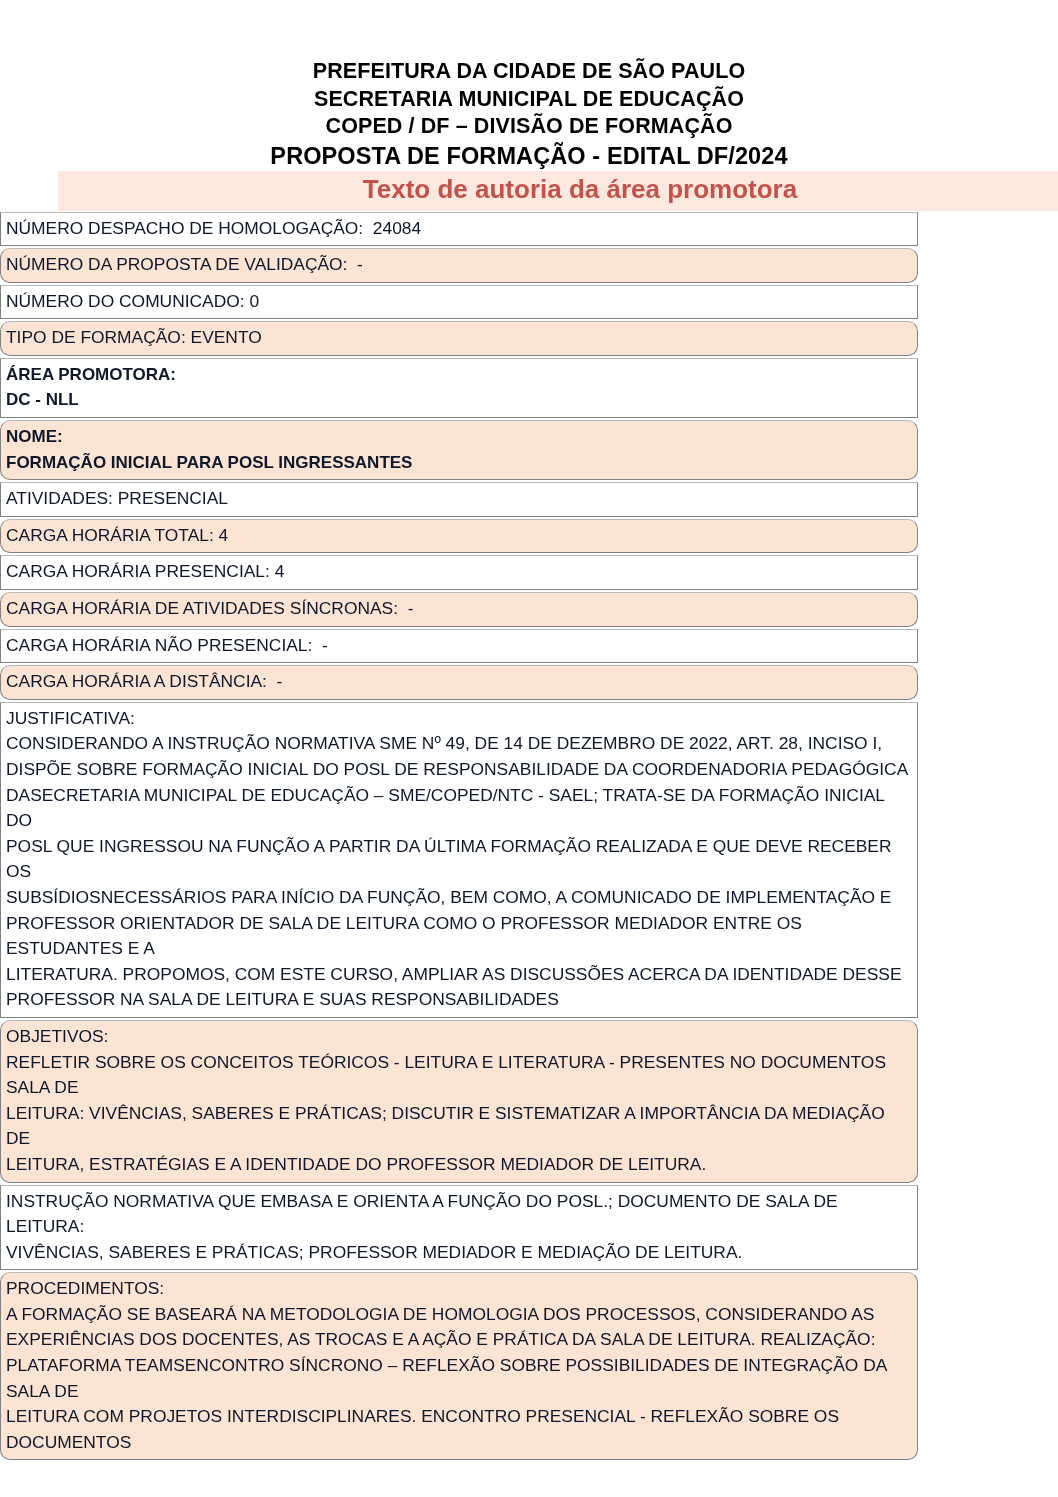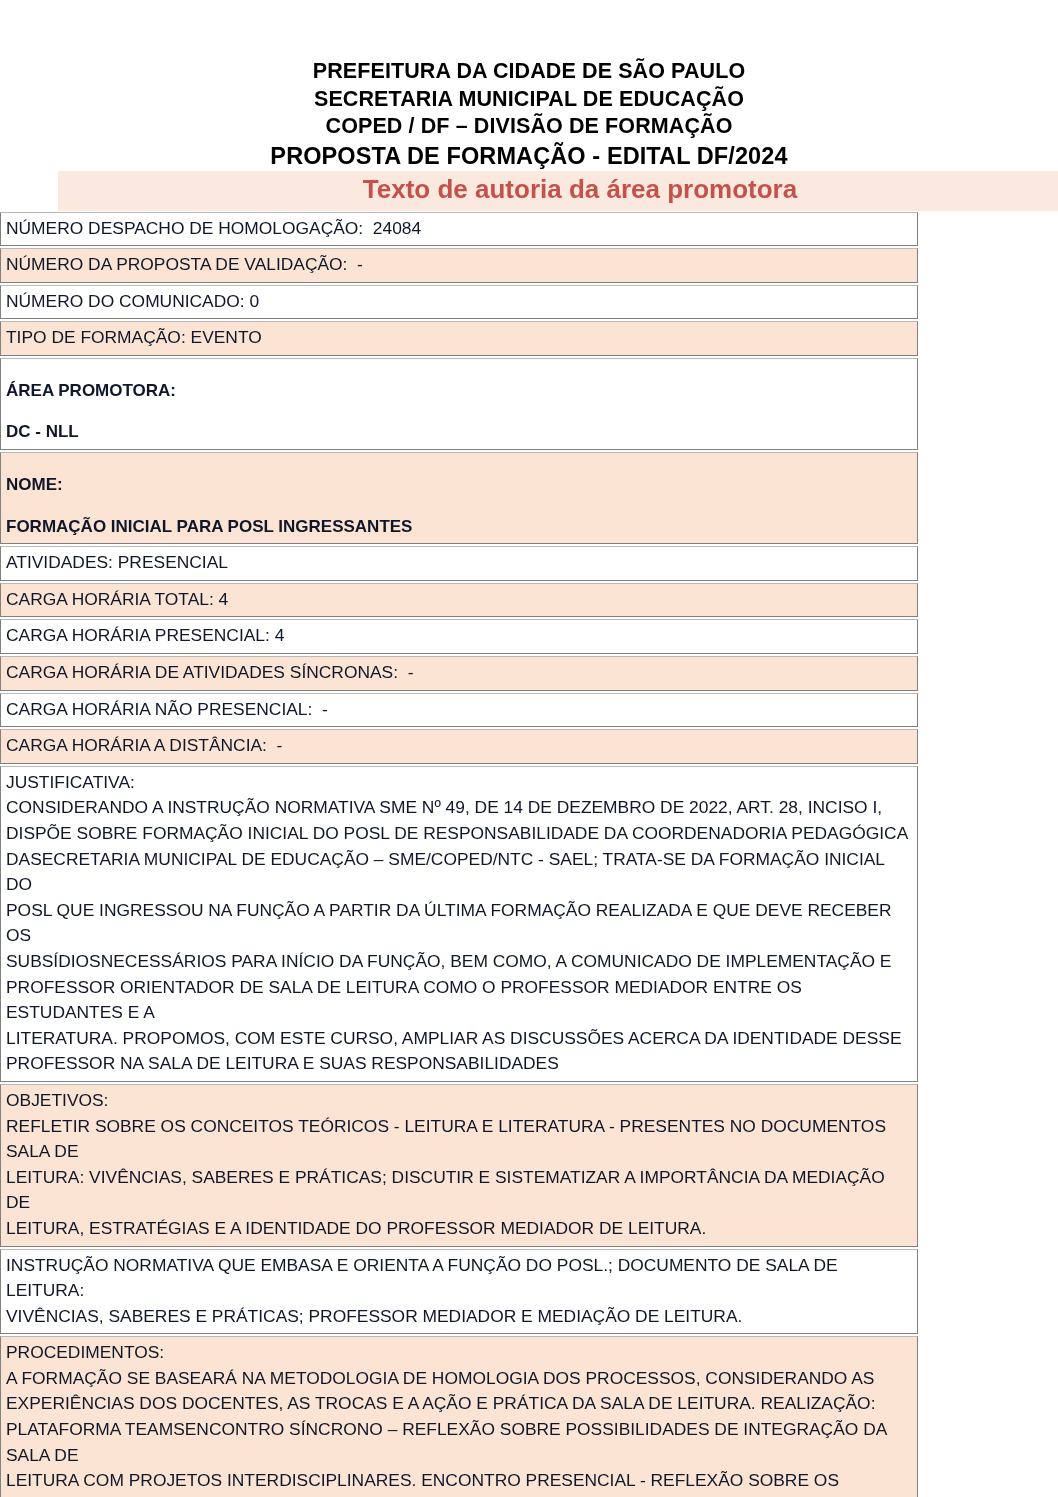--- a/index.html
+++ b/index.html
@@ -62,36 +62,36 @@
     width: 918px;
     box-sizing: border-box;
     border: 1px solid #808080;
     border-top: 1px solid #b9b9b9;
     margin-top: 2px;
     padding: 3px 4px 4px 5px;
     background: #ffffff;
   }
   .row.shaded {
     background: #fce4d4;
+    border-radius: 10px;
   }
   .row:first-of-type {
     margin-top: 1px;
   }
 
   .line {
     font-size: 17.4px;
     line-height: 25.6px;
     color: #0f172a;
     white-space: pre-wrap;
     word-wrap: break-word;
   }
   .line.bold {
     font-weight: bold;
     font-size: 17px;
-    margin-top: 16px;
   }
 </style>
 </head>
 <body>
 
 <div class="page">
 
   <div class="doc-header">
     <div class="hline">PREFEITURA DA CIDADE DE SÃO PAULO</div>
     <div class="hline">SECRETARIA MUNICIPAL DE EDUCAÇÃO</div>

